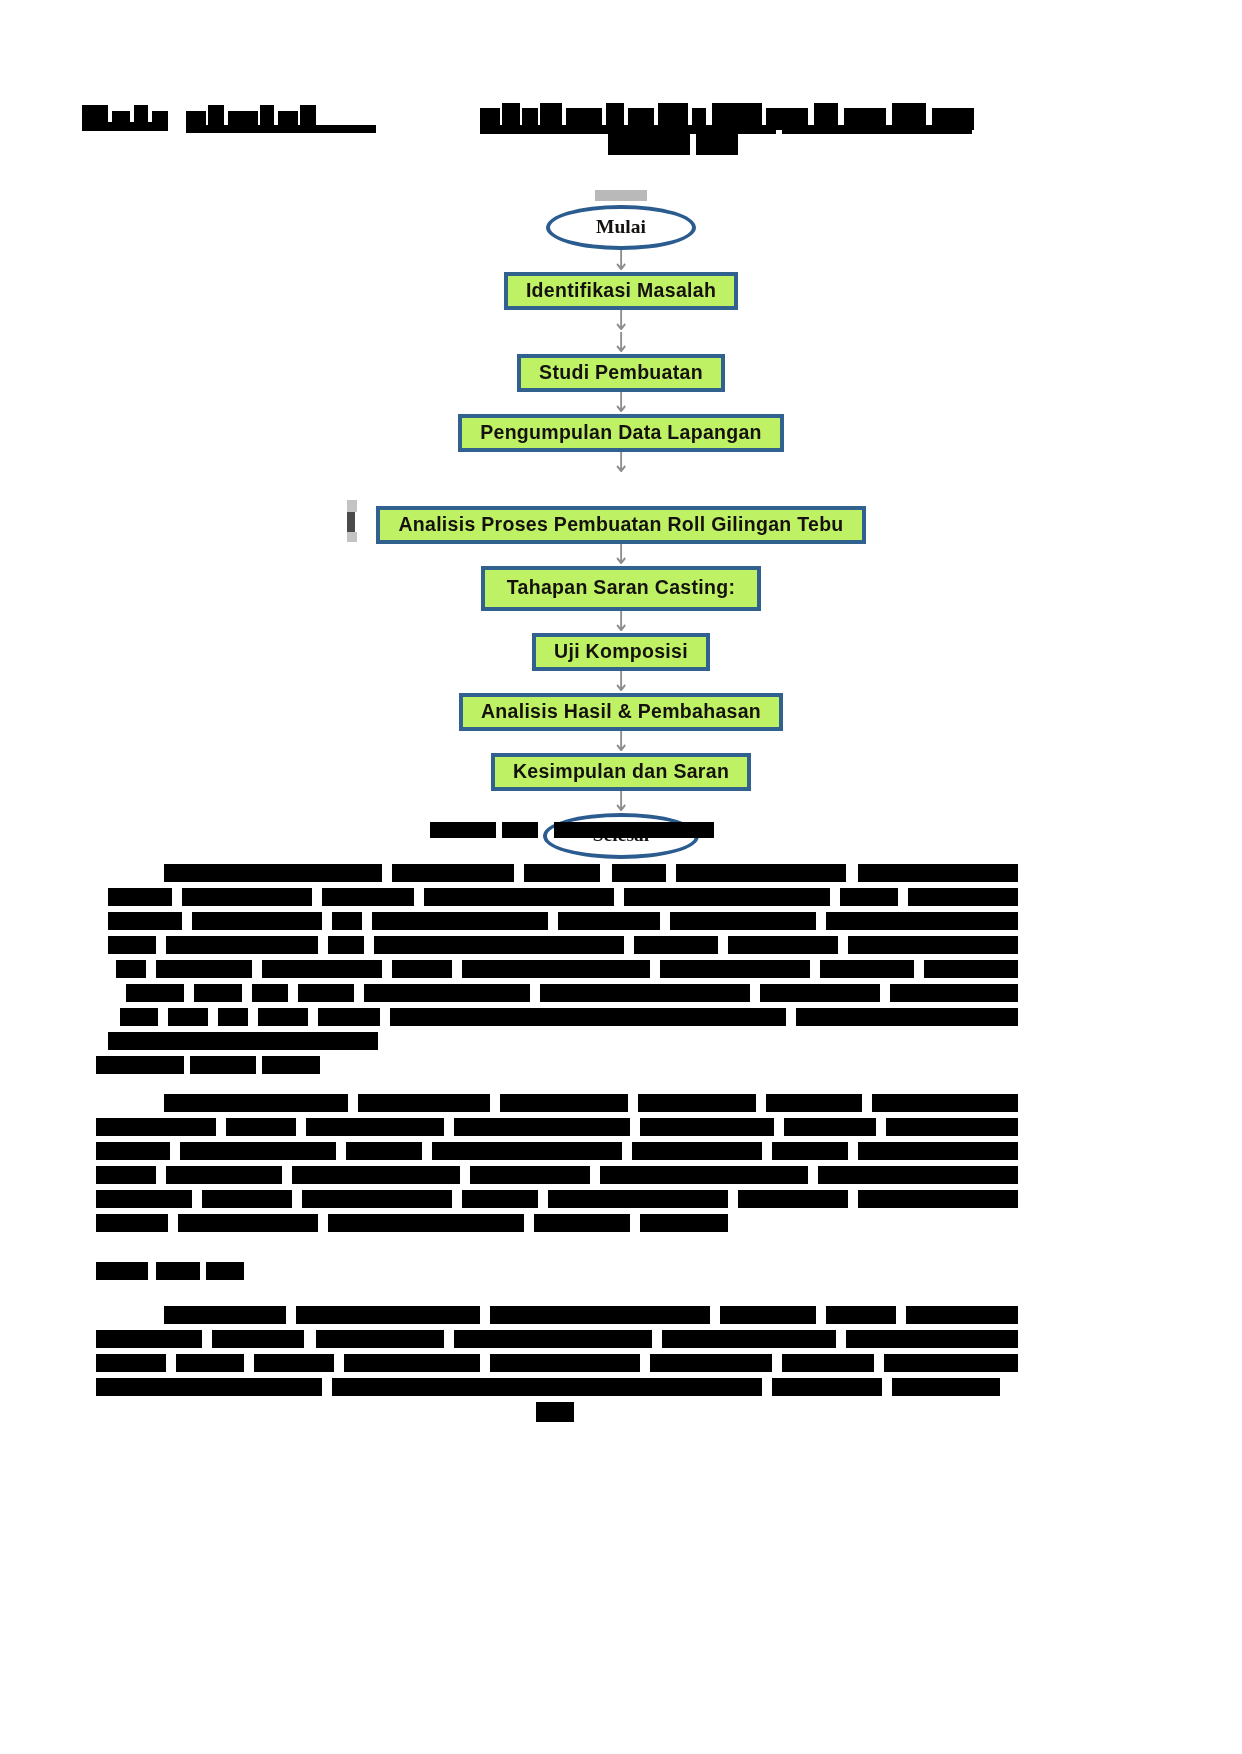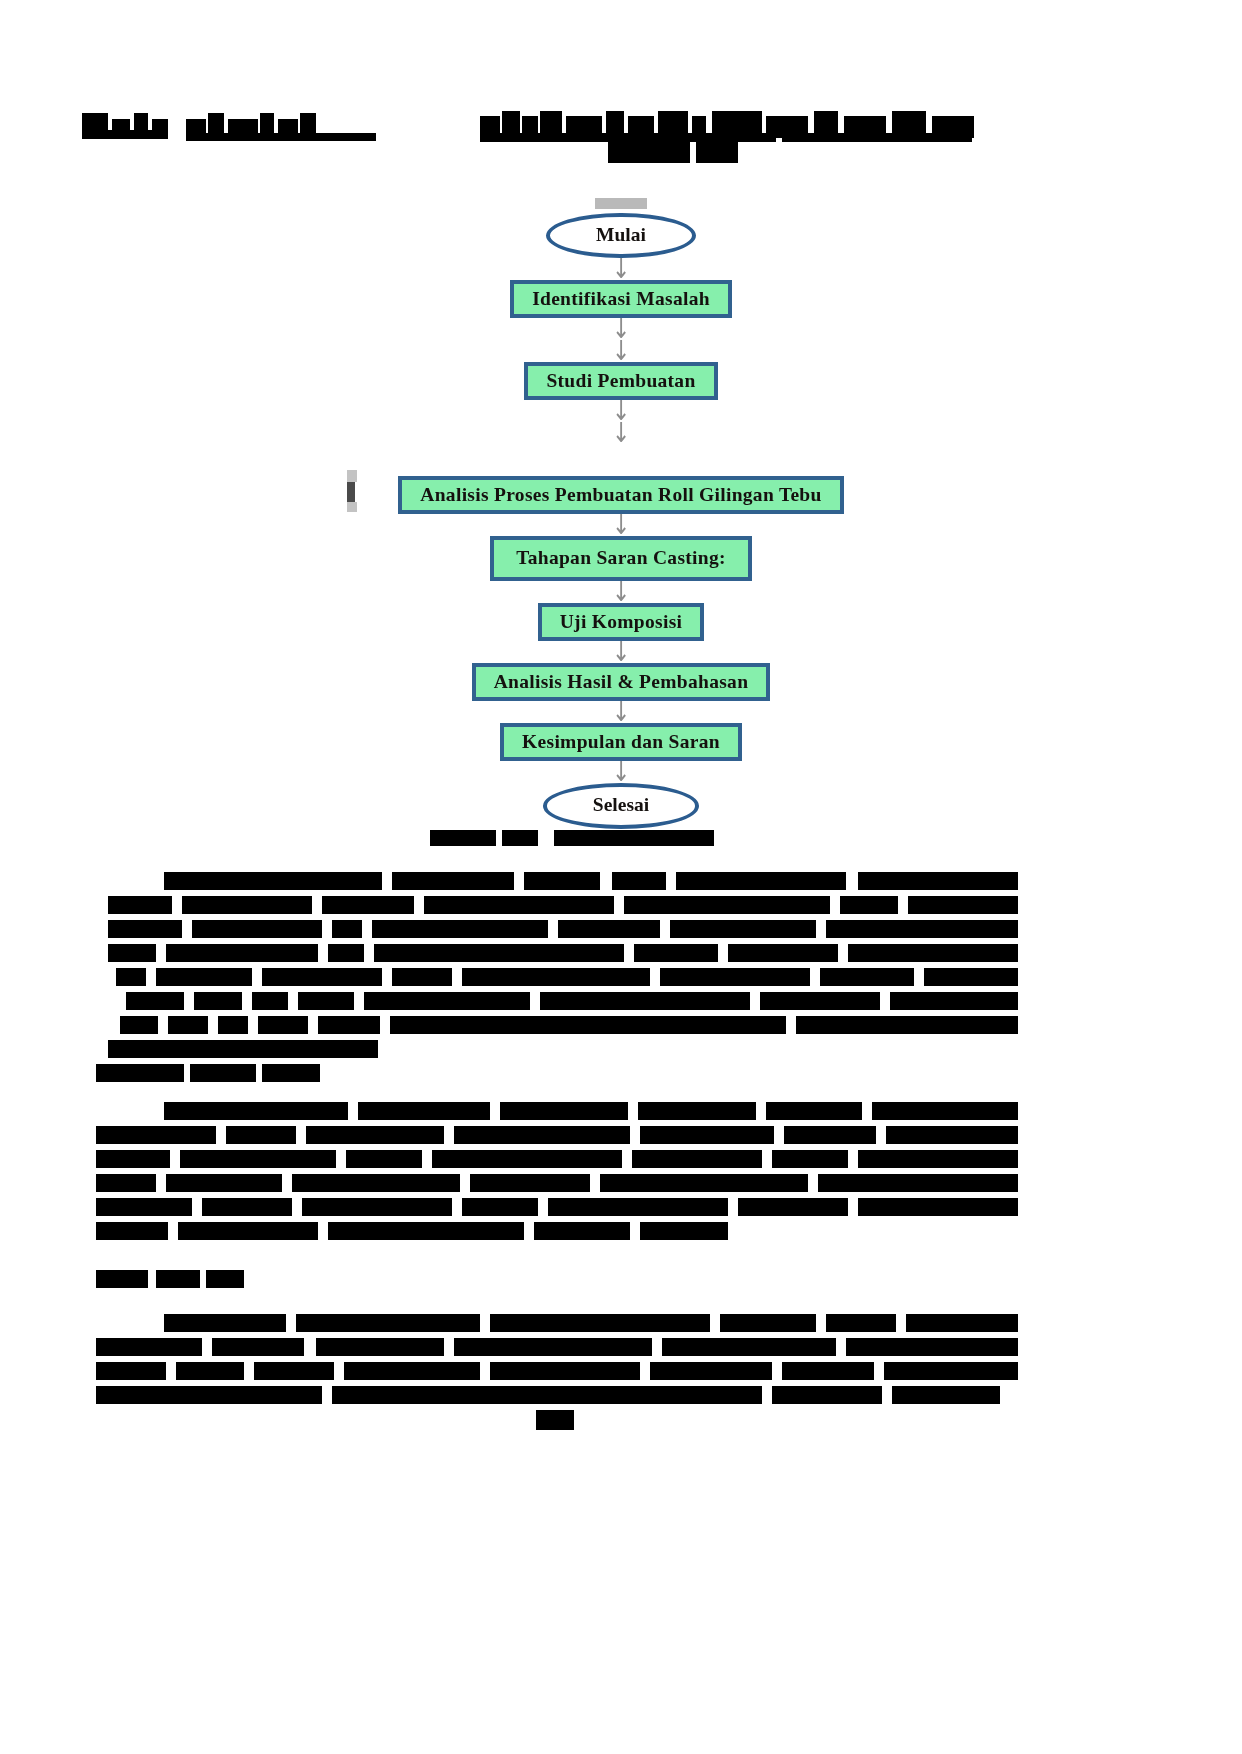--- a/index.html
+++ b/index.html
@@ -1,36 +1,36 @@
 <!DOCTYPE html>
 <html><head>
 <meta charset="utf-8">
 <style>
   html,body{margin:0;padding:0;background:#ffffff;}
   body{
     width:1242px;height:1754px;position:relative;overflow:hidden;
     font-family:"Liberation Serif",serif;color:#000;
   }
-  .page{position:absolute;left:0;top:8px;width:1242px;height:1464px;}
+  .page{position:absolute;left:0;top:0;width:1242px;height:1464px;}
 
   
   .redact{position:absolute;background:#000;}
 
   
   .hdr-left{position:absolute;left:82px;top:105px;}
   .hdr-right{position:absolute;left:480px;top:103px;}
 
   
   .flow{position:absolute;left:0;top:190px;width:1242px;}
   .frow{display:flex;justify-content:center;align-items:center;}
   .node{
     border:4px solid #31618f;
-    background:#86efac;
+    background:#bef264;
     color:#15110f;
-    font-family:Liberation Serif, serif;
+    font-family:Liberation Sans, sans-serif;
     font-weight:700;
     font-size:19.5px;
     letter-spacing:.3px;
     text-align:center;
     padding:3px 18px 4px;
     line-height:1.18;
     box-sizing:border-box;
     white-space:nowrap;
   }
   .node.multi{white-space:normal;padding:6px 22px 8px;}
@@ -136,20 +136,23 @@
       </div>
 
     <div class="frow">
       <div class="node">Studi Pembuatan</div>
     </div>
 
     <div class="arrow">
         <span>↓</span>
       </div>
 
+    <div class="frow">
+      <div class="node">Pengumpulan Data Lapangan</div>
+    </div>
 
     <div class="arrow">
         <span>↓</span>
       </div>
 
     <div class="frow" style="position:relative;margin-top:32px;">
       <div class="tick" style="left:347px;top:-6px;width:10px;height:12px;background:#c3c3c3;"></div>
       <div class="tick" style="left:347px;top:6px;width:8px;height:20px;background:#4a4a4a;"></div>
       <div class="tick" style="left:347px;top:26px;width:10px;height:10px;background:#c3c3c3;"></div>
       <div class="node">Analisis Proses Pembuatan Roll Gilingan Tebu</div>

